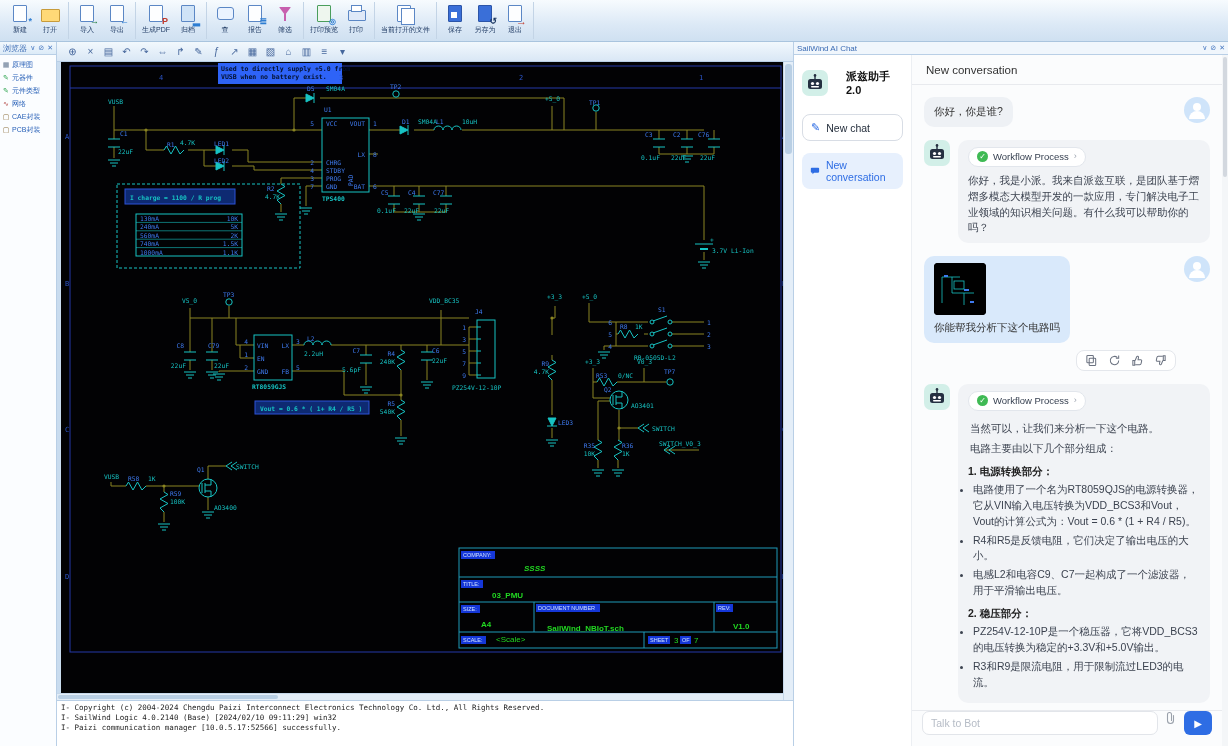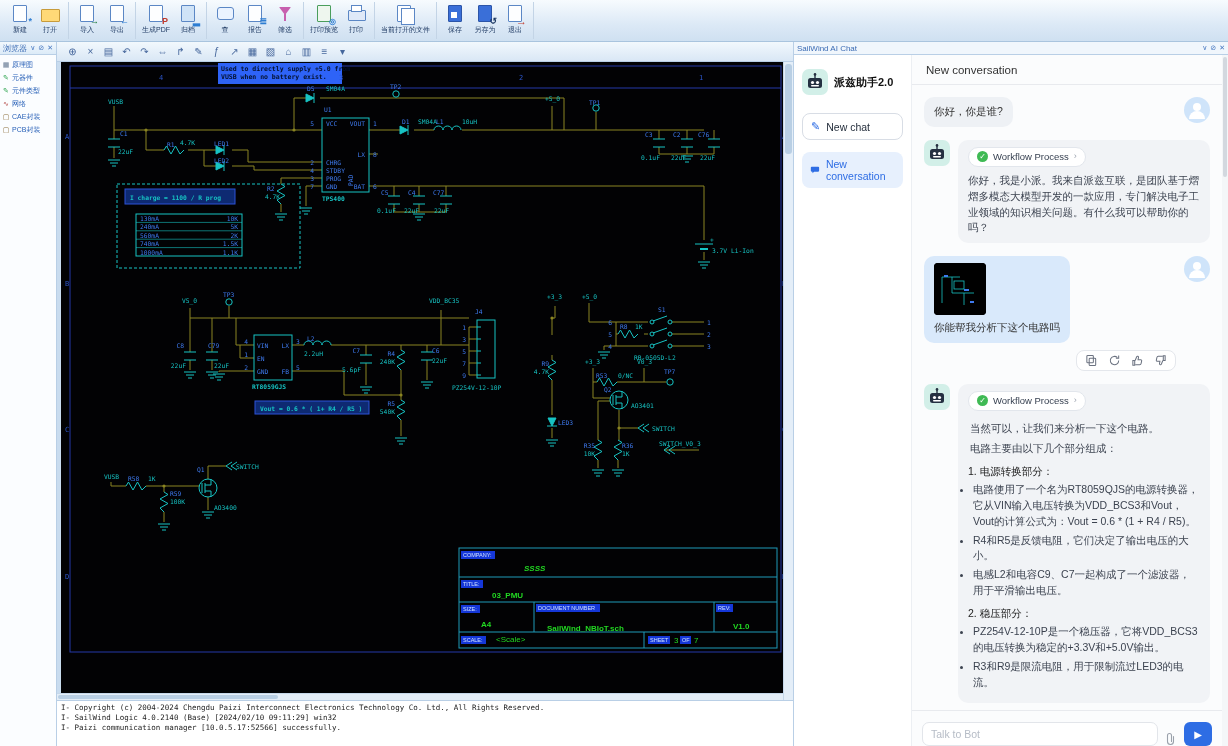--- a/index.html
+++ b/index.html
@@ -74,21 +74,21 @@
   .sl-z{fill:#2c55c8;font-size:7px}
 
   
   #output{position:absolute;left:57px;top:700px;width:736px;height:46px;background:#fff;border-top:1px solid #b9cfe6}
   #console{padding:2px 4px;font-family:"DejaVu Sans Mono","Liberation Mono",monospace;font-size:7.5px;line-height:10px;color:#1c1c1c}
 
   
   #chat{position:absolute;left:793px;top:42px;width:435px;height:704px;background:#fff;border-left:1px solid #b9cfe6;display:flex;flex-direction:column}
   #chat-body{flex:1;display:flex;min-height:0}
   #chat-side{width:118px;background:#fff;border-right:1px solid #eceff3;padding:14px 8px}
-  .brand{display:flex;align-items:center;gap:6px;margin-bottom:18px}
+  .brand{display:flex;align-items:center;gap:18px;margin-bottom:18px}
   .brand-name{font-size:11px;font-weight:bold;color:#111}
   .av{width:26px;height:26px;flex:0 0 26px}
   .side-btn{display:flex;align-items:center;gap:6px;border:1px solid #d8dde5;border-radius:8px;background:#fff;
     padding:6px 8px;font-size:10.5px;color:#1f2937;margin-bottom:12px;cursor:pointer;width:100%}
   .side-btn .g{color:#2e6de4;font-size:11px}
   .side-item{display:flex;align-items:center;gap:6px;border-radius:8px;background:#e7f0fd;
     padding:6px 8px;font-size:10.5px;color:#2e6de4;cursor:pointer}
   #chat-main{flex:1;display:flex;flex-direction:column;background:#fbfcfd;min-width:0}
   #conv-header{height:30px;display:flex;align-items:center;padding:0 14px;font-size:11.5px;color:#333;border-bottom:1px solid #e8eaee;background:#fbfcfd}
   #msgs{flex:1;overflow:hidden;padding:12px 12px 4px}
@@ -100,24 +100,24 @@
   .bub-bot{background:#f1f3f6;color:#3c4350}
   .wf-pill{display:inline-flex;align-items:center;gap:5px;background:#fff;border:1px solid #e2e6ec;border-radius:12px;
     padding:2px 8px;font-size:9.5px;color:#374151;margin-bottom:6px;cursor:pointer}
   .wf-check{width:11px;height:11px;border-radius:50%;background:#3fba54;color:#fff;font-size:8px;line-height:11px;text-align:center}
   .wf-arrow{color:#9ca3af;font-size:9px}
   .thumb-img{width:52px;height:52px;background:#000;border-radius:4px;display:block;margin-bottom:5px}
   .actions{display:flex;gap:10px;background:#fff;border:1px solid #e4e7ec;border-radius:8px;padding:3px 8px;align-items:center}
   .actions svg{display:block;cursor:pointer}
   .act-wrap{display:flex;justify-content:flex-end;margin:-6px 34px 13px 0}
   #bot2-body p{margin:4px 2px}
-  #bot2-body .sec-h{font-weight:normal;color:#222;margin:7px 0 3px}
+  #bot2-body .sec-h{font-weight:bold;color:#222;margin:7px 0 3px}
   #bot2-body ul{margin:2px 0 6px 5px}
   #bot2-body li{margin-bottom:3px}
-  #input-bar{height:36px;border-top:1px solid #e8eaee;background:#fbfcfd;display:flex;align-items:flex-end;gap:6px;padding:0 10px}
+  #input-bar{height:36px;border-top:1px solid #e8eaee;background:#fbfcfd;display:flex;align-items:flex-start;gap:6px;padding:0 10px}
   #chat-input{flex:1;height:24px;border:1px solid #e2e5ea;border-radius:7px;background:#fff;padding:0 8px;font-size:10.5px;color:#333;outline:none}
   #chat-input::placeholder{color:#b6bcc6}
   #send-btn{width:28px;height:24px;border:none;border-radius:6px;background:#2e6de4;color:#fff;font-size:10px;cursor:pointer}
   #chat-scrollbar{width:6px;background:#f4f6f8}
   #chat-scrollbar .thumb{width:4px;height:120px;margin:2px 1px;background:#d3d8df;border-radius:2px}
   .chat-head{background:#f0f6fc}
 </style>
 </head>
 <body>
 

